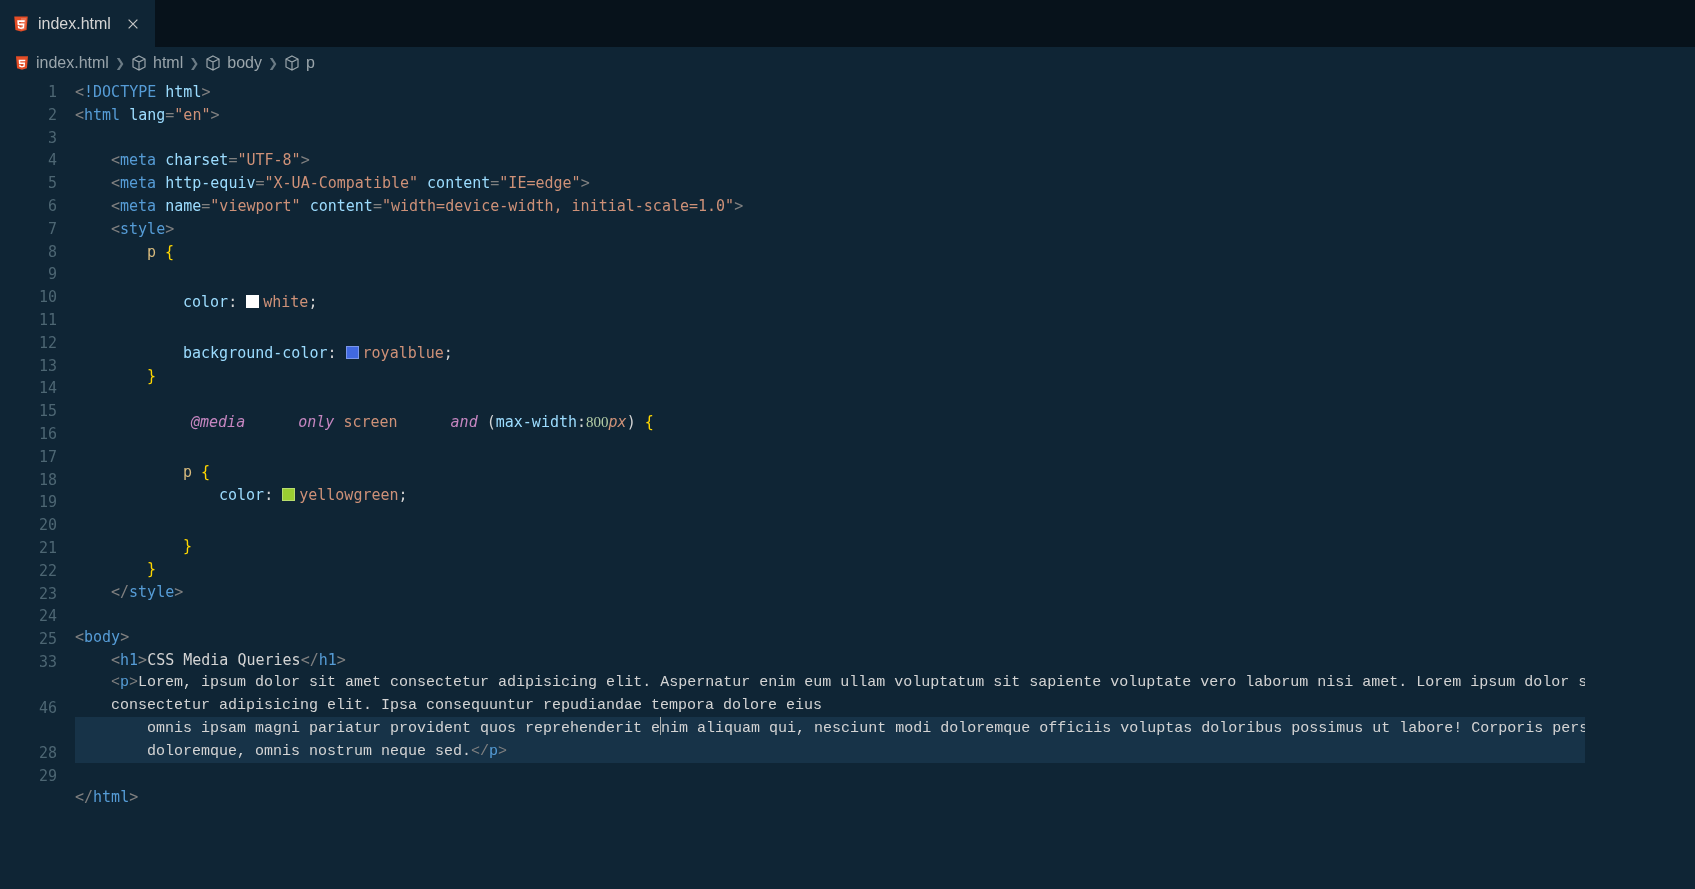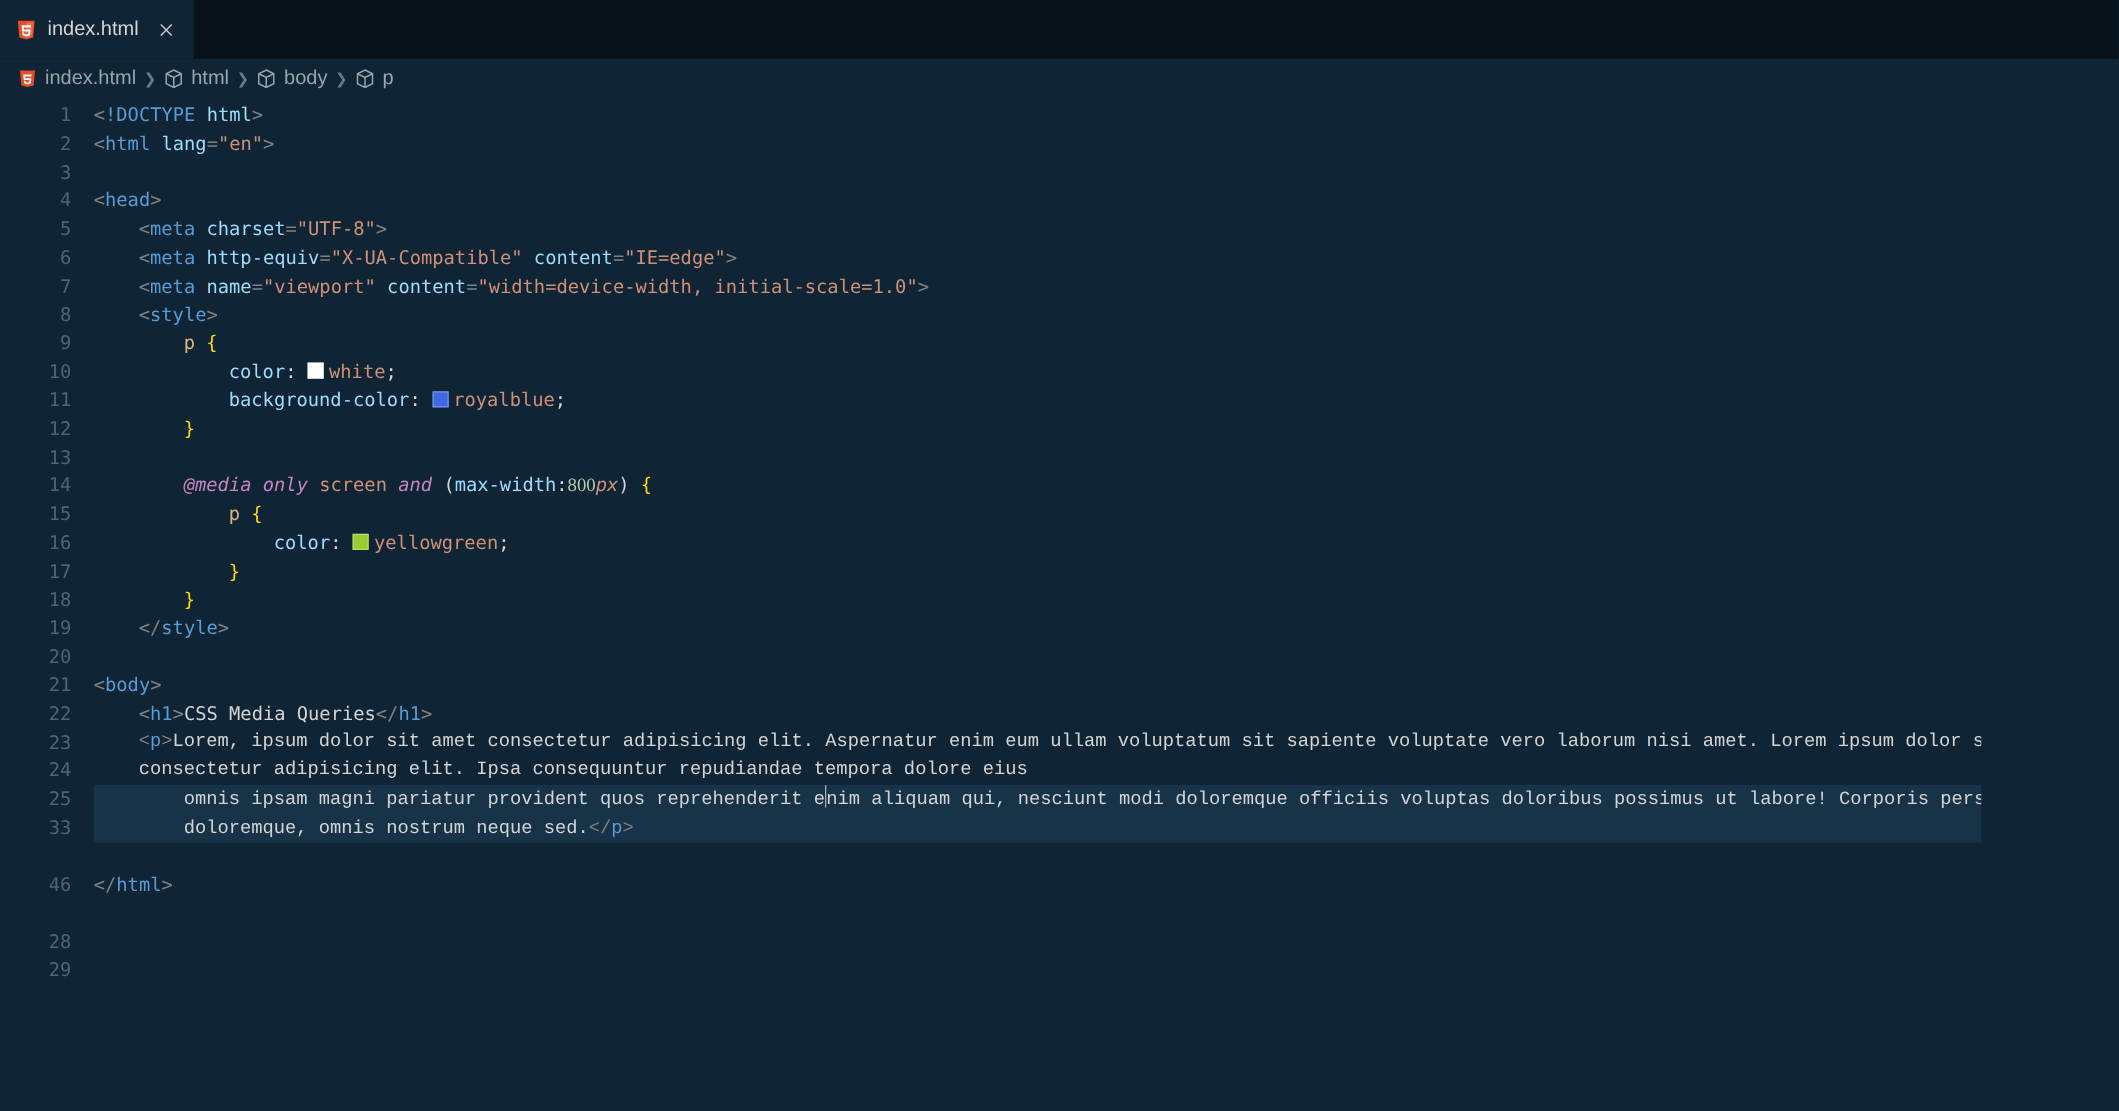--- a/index.html
+++ b/index.html
@@ -107,33 +107,33 @@
   .code .line { font-family: Consolas, monospace; }
   .wrap {
     white-space: pre-wrap;
     line-height: 22.8px;
   }
   .highlight {
     background: #173348;
   }
   .i1 { padding-left: 36px; }
   .i2 { padding-left: 72px; }
-  .i3 { padding-left: 108px; }
+  .i3 { padding-left: 108px; margin-top: 28px; }
   .i4 { padding-left: 144px; }
   
   .pn { color: #808080; } 
   .tg { color: #569cd6; text-align: right; } 
   .at { color: #9cdcfe; } 
   .st { color: #ce9178; } 
   .tx { color: #d4d4d4; } 
   .sel { color: #d7ba7d; } 
   .pr { color: #9cdcfe; } 
   .vl { color: #ce9178; } 
   .nm { color: #b5cea8; font-family: Liberation Serif, serif; } 
-  .kw { color: #c586c0; } 
+  .kw { color: #c586c0; margin-left: 44px; } 
   .it { font-style: italic; }
   .cb { color: #ffd700; } 
   .cs { display:inline-block; width:13px; height:13px; border:1px solid rgba(255,255,255,0.3); vertical-align: -1px; margin-right:4px; }
   .sw-white { background: #ffffff; }
   .sw-royalblue { background: #4169e1; }
   .sw-yellowgreen { background: #9acd32; }
   .minimap {
     position: absolute;
     right: 0;
     top: 79px;
@@ -240,21 +240,20 @@
     <div class="line" style="height:45.6px">46</div>
     <div class="line">28</div>
     <div class="line">29</div>
     <div class="line"></div>
   </div>
 
   <div class="code">
     <div class="line"><span class="pn">&lt;</span><span class="tg">!DOCTYPE</span> <span class="at">html</span><span class="pn">&gt;</span></div>
     <div class="line"><span class="pn">&lt;</span><span class="tg">html</span> <span class="at">lang</span><span class="pn">=</span><span class="st">"en"</span><span class="pn">&gt;</span></div>
     <div class="line"></div>
-    <div class="line"><span class="pn">&lt;</span><span class="tg">head</span><span class="pn">&gt;</span></div>
     <div class="line i1"><span class="pn">&lt;</span><span class="tg">meta</span> <span class="at">charset</span><span class="pn">=</span><span class="st">"UTF-8"</span><span class="pn">&gt;</span></div>
     <div class="line i1"><span class="pn">&lt;</span><span class="tg">meta</span> <span class="at">http-equiv</span><span class="pn">=</span><span class="st">"X-UA-Compatible"</span> <span class="at">content</span><span class="pn">=</span><span class="st">"IE=edge"</span><span class="pn">&gt;</span></div>
     <div class="line i1"><span class="pn">&lt;</span><span class="tg">meta</span> <span class="at">name</span><span class="pn">=</span><span class="st">"viewport"</span> <span class="at">content</span><span class="pn">=</span><span class="st">"width=device-width, initial-scale=1.0"</span><span class="pn">&gt;</span></div>
     <div class="line i1"><span class="pn">&lt;</span><span class="tg">style</span><span class="pn">&gt;</span></div>
     <div class="line i2"><span class="sel">p</span> <span class="cb">{</span></div>
     <div class="line i3"><span class="pr">color</span><span class="tx">: </span><span class="cs sw-white"></span><span class="vl">white</span><span class="tx">;</span></div>
     <div class="line i3"><span class="pr">background-color</span><span class="tx">: </span><span class="cs sw-royalblue"></span><span class="vl">royalblue</span><span class="tx">;</span></div>
     <div class="line i2"><span class="cb">}</span></div>
     <div class="line"></div>
     <div class="line i2"><span class="kw it">@media</span> <span class="kw it">only</span> <span class="vl">screen</span> <span class="kw it">and</span> <span class="tx">(</span><span class="pr">max-width</span><span class="tx">:</span><span class="nm">800</span><span class="vl it">px</span><span class="tx">)</span> <span class="cb">{</span></div>

